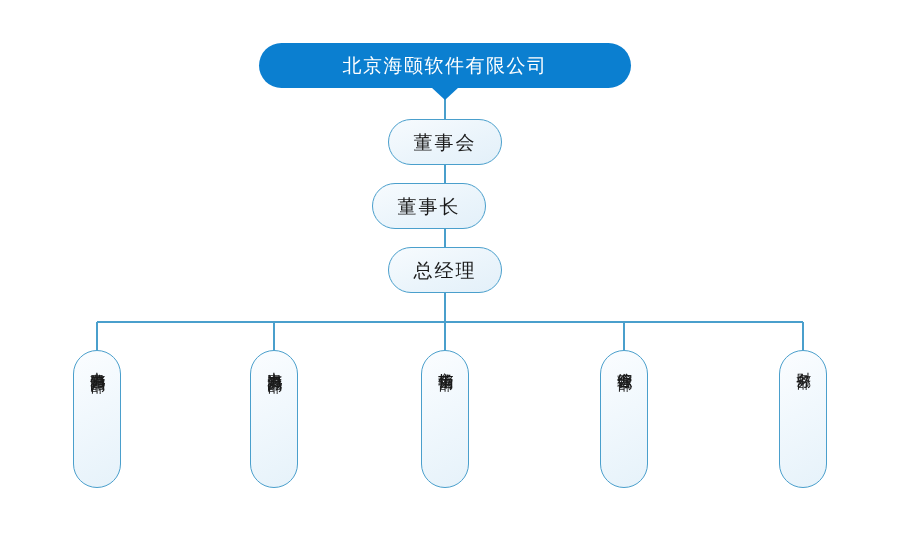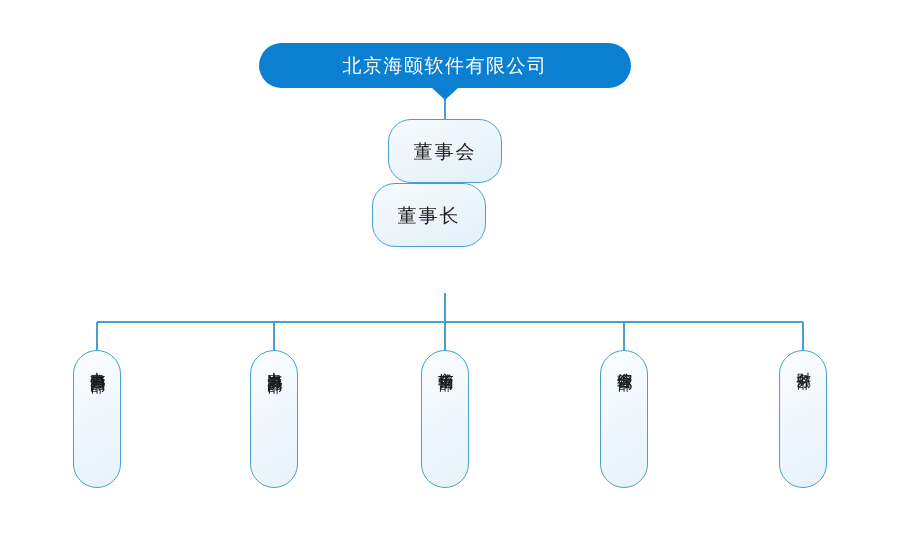--- a/index.html
+++ b/index.html
@@ -60,21 +60,21 @@
     width: 0;
     height: 0;
     border-left: 14px solid transparent;
     border-right: 14px solid transparent;
     border-top: 13px solid #0b7fd0;
   }
 
   
   .mid-node {
     position: absolute;
-    height: 64px;
+    height: 46px;
     border-radius: 23px;
     border: 1.4px solid #4a9fcc;
     background: linear-gradient(160deg, #f7fbfe 0%, #eaf4fb 60%, #e3f0f9 100%);
     display: flex;
     align-items: center;
     justify-content: center;
     box-sizing: border-box;
   }
   .mid-label {
     color: #1a1a1a;
@@ -150,20 +150,23 @@
     <span class="company-label">北京海颐软件有限公司</span>
   </div>
   <div class="company-tail"></div>
 
   <div class="mid-node n-board">
     <span class="mid-label">董事会</span>
   </div>
   <div class="mid-node n-chairman">
     <span class="mid-label">董事长</span>
   </div>
+  <div class="mid-node n-gm">
+    <span class="mid-label">总经理</span>
+  </div>
 
   <div class="dept-node d0">
     <span class="dept-label">电力营销产品部</span>
   </div>
   <div class="dept-node d1">
     <span class="dept-label">电力资源产品部</span>
   </div>
   <div class="dept-node d2">
     <span class="dept-label">市场营销部</span>
   </div>

